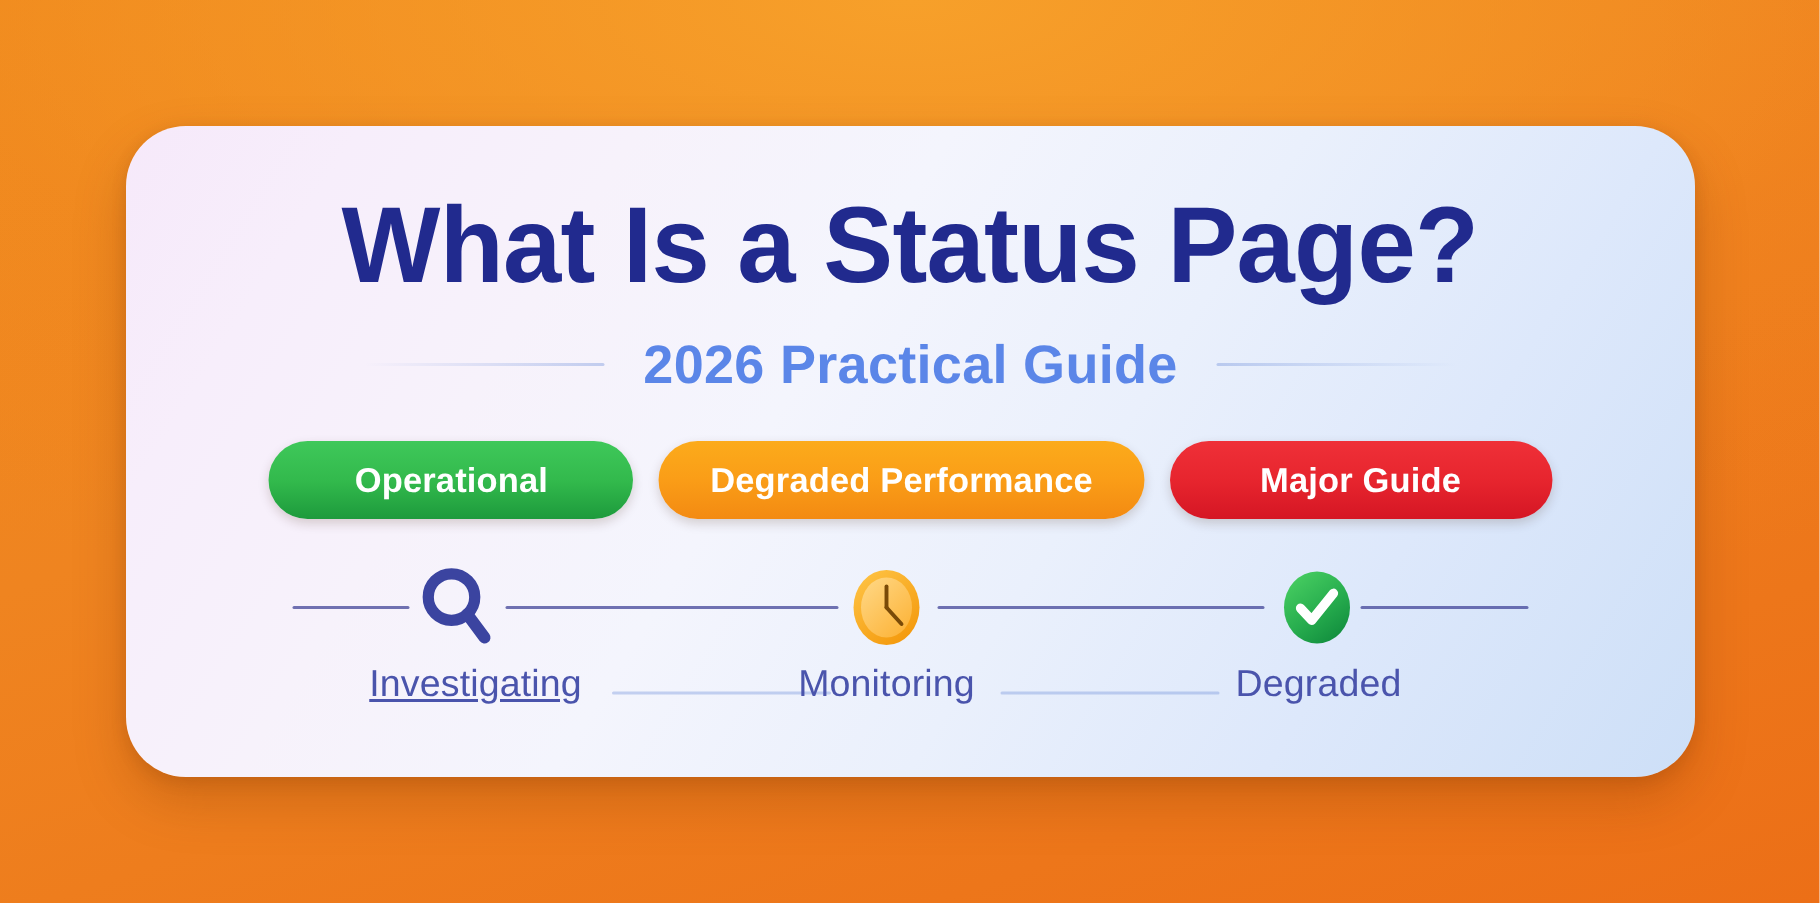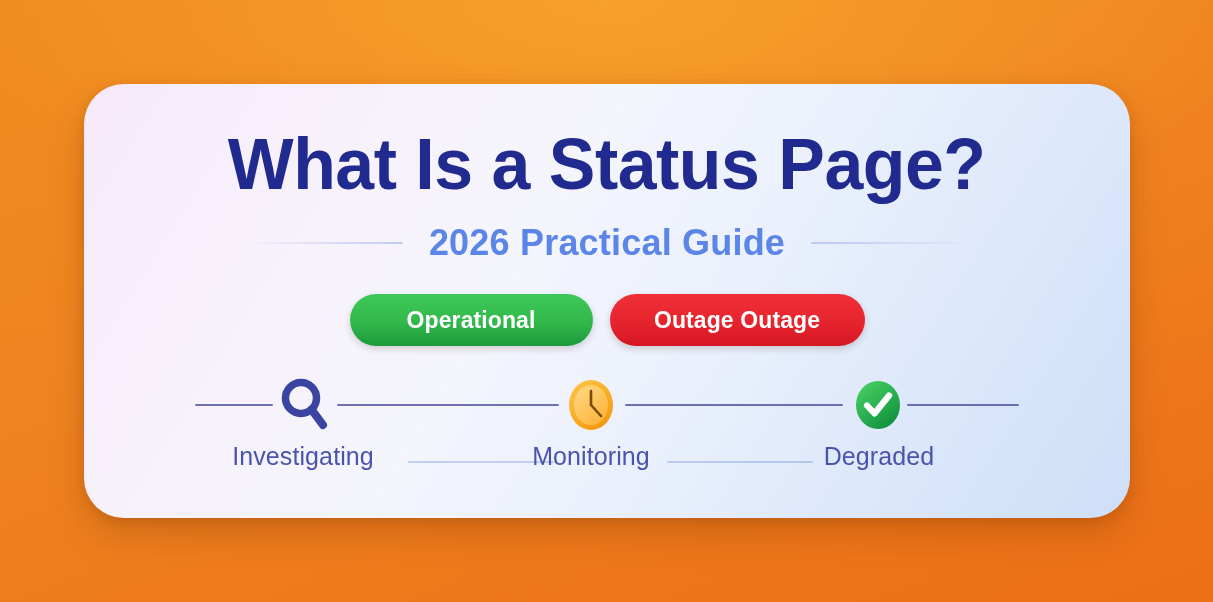--- a/index.html
+++ b/index.html
@@ -178,21 +178,21 @@
   }
   .tl-label {
     position:absolute;
     top:0;
     transform:translateX(-50%);
     font-size:25px;
     color:#4a54ac;
     white-space:nowrap;
     letter-spacing:.1px;
   }
-  .label-investigating { left:108px; }
+  .label-investigating { left:122px;text-decoration:underline; }
   .label-monitoring    { left:396px; }
   .label-resolved      { left:684px; }
 
   .tl-label-line {
     position:absolute;
     top:19px;
     height:2px;
     background:rgba(120,150,220,.40);
     border-radius:2px;
   }
@@ -208,21 +208,22 @@
     <h1 class="page-title">What Is a Status Page?</h1>
 
     <div class="subtitle-row">
       <span class="sub-rule left"></span>
       <span class="subtitle-text">2026 Practical Guide</span>
       <span class="sub-rule right"></span>
     </div>
 
     <div class="pill-row">
       <div class="pill pill-operational">Operational</div>
-      <div class="pill pill-outage">Outage Outage</div>
+      <div class="pill pill-degraded">Degraded Performance</div>
+      <div class="pill pill-outage">Major Guide</div>
     </div>
 
     <div class="timeline">
 
       <div class="tl-icons">
         <span class="tl-line seg0"></span>
         <span class="tl-line seg1"></span>
         <span class="tl-line seg2"></span>
         <span class="tl-line seg3"></span>
 

